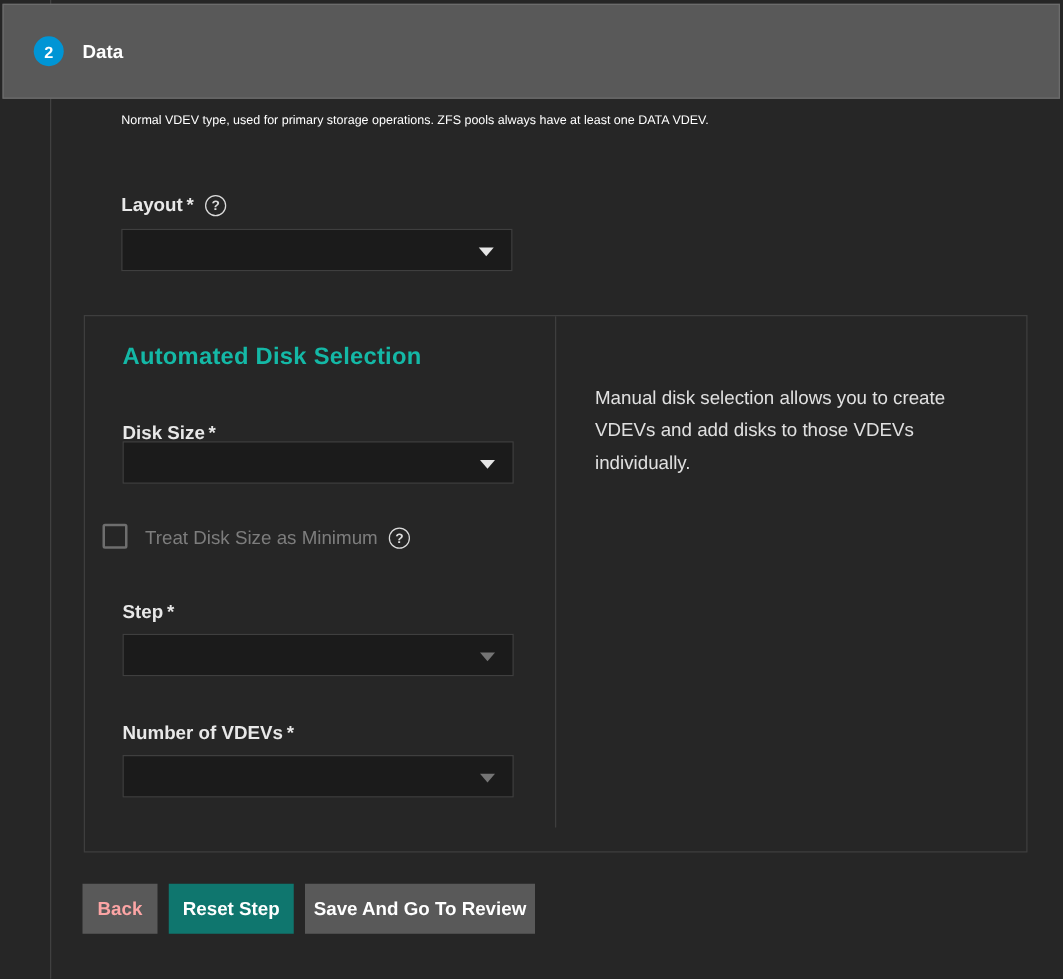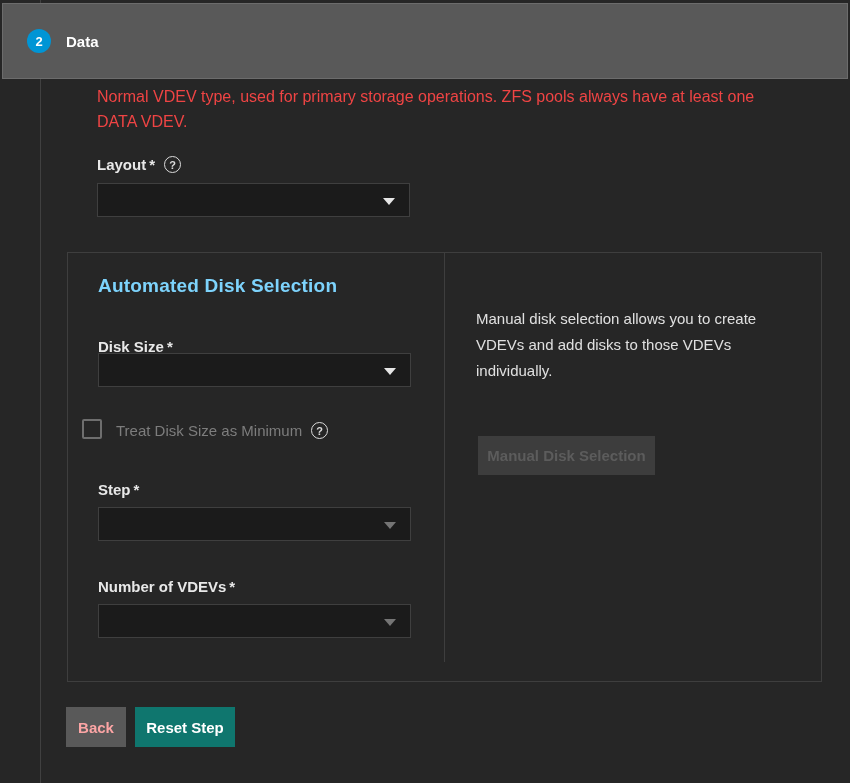--- a/index.html
+++ b/index.html
@@ -21,21 +21,21 @@
   .step-circle{
     width:24px;height:24px;border-radius:50%;background:#0095d5;color:#fff;
     display:flex;align-items:center;justify-content:center;
     font-size:13px;font-weight:bold;flex:0 0 auto;
   }
   .step-title{margin-left:15px;color:#ffffff;font-weight:bold;font-size:15px;}
 
   
   .vdev-description{
     position:absolute;left:97px;top:84px;width:676px;margin:0;
-    color:#ef4444;font-size:16px;line-height:25px;
+    color:#ffffff;font-size:10px;line-height:25px;
   }
 
   
   .label-row{display:flex;align-items:center;}
   .field-label{color:#e8e8e8;font-size:15px;font-weight:bold;}
   .req{color:#e8e8e8;font-size:15px;font-weight:bold;margin-left:3px;}
   .help-circle{
     margin-left:9px;width:15px;height:15px;border:1.5px solid #dcdcdc;border-radius:50%;
     color:#dcdcdc;font-size:11px;font-weight:bold;
     display:flex;align-items:center;justify-content:center;cursor:pointer;flex:0 0 auto;
@@ -58,21 +58,21 @@
   .layout-label-row{position:absolute;left:97px;top:156px;}
   .layout-select{position:absolute;left:97px;top:183px;}
 
   
   .section-box{
     position:absolute;left:67px;top:252px;width:755px;height:430px;box-sizing:border-box;
     border:1px solid #3e3e3e;
   }
   .col-divider{position:absolute;left:376px;top:0;width:1px;height:409px;background:#3e3e3e;}
   .section-title{
-    position:absolute;margin:0;color:#7dd3fc;font-size:19px;font-weight:bold;
+    position:absolute;margin:0;color:#14b8a6;font-size:19px;font-weight:bold;
     letter-spacing:.2px;
     text-align:center;
   }
   .auto-title{left:30px;top:22px;}
   .adv-title{left:408px;top:22px;}
 
   .disk-size-label{position:absolute;left:30px;top:70px;margin-top:15px;}
   .disk-size-select{position:absolute;left:30px;top:100px;}
 
   .checkbox-row{position:absolute;left:14px;top:166px;display:flex;align-items:flex-end;}
@@ -163,19 +163,19 @@
   <div class="label-row vdevs-label">
     <span class="field-label">Number of VDEVs</span>
     <span class="req">*</span>
   </div>
   <div class="select disabled vdevs-select">
     <span class="value"></span>
     <span class="caret"></span>
   </div>
 
   <p class="adv-text">Manual disk selection allows you to create VDEVs and add disks to those VDEVs individually.</p>
-  <button class="manual-btn" disabled="">Manual Disk Selection</button>
 </section>
 
 <div class="actions">
   <button class="btn btn-back">Back</button>
   <button class="btn btn-reset">Reset Step</button>
+  <button class="btn btn-save">Save And Go To Review</button>
 </div>
 
 </body></html>

